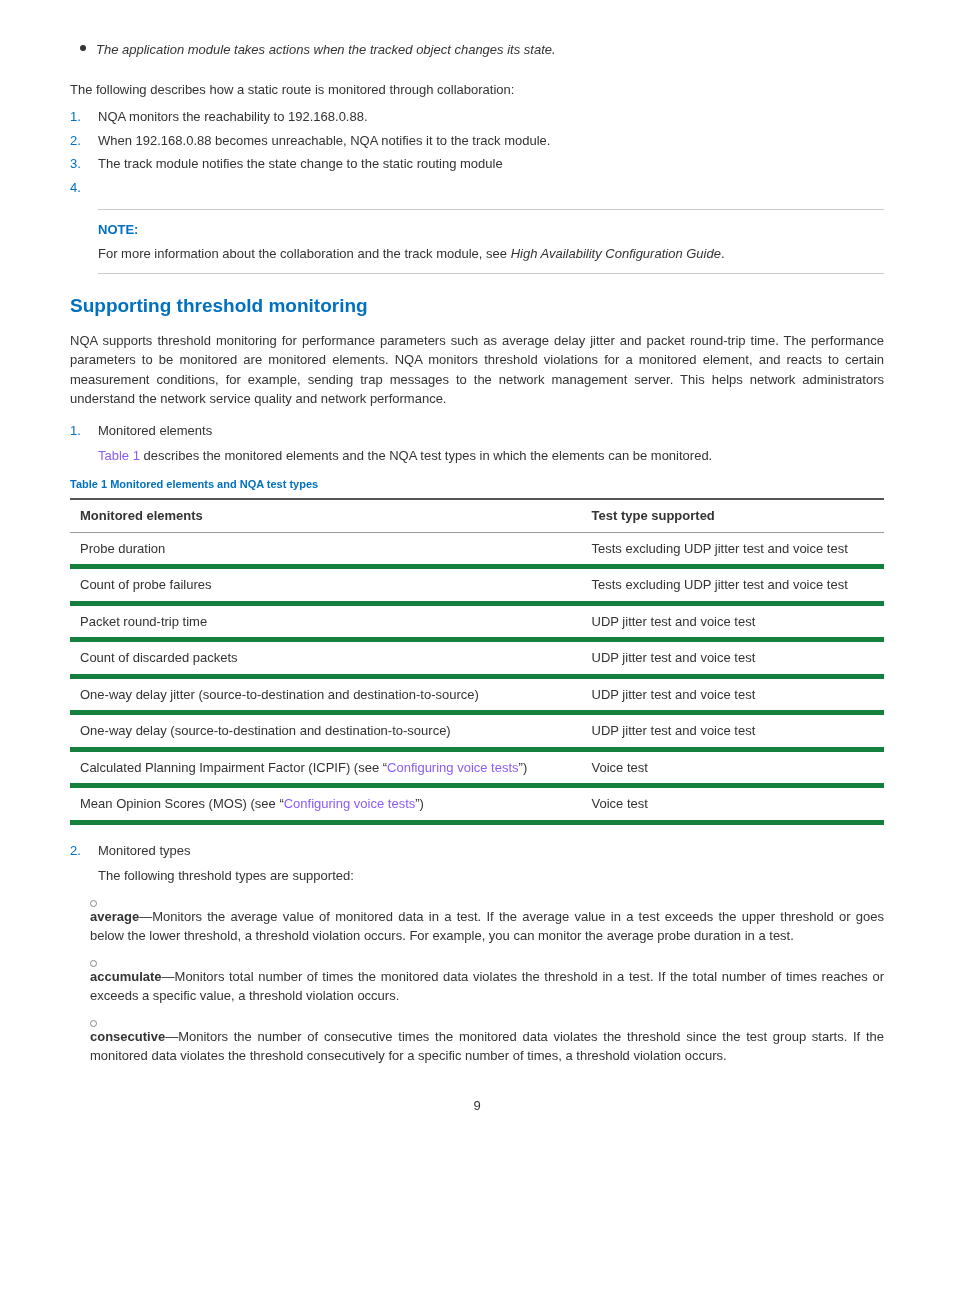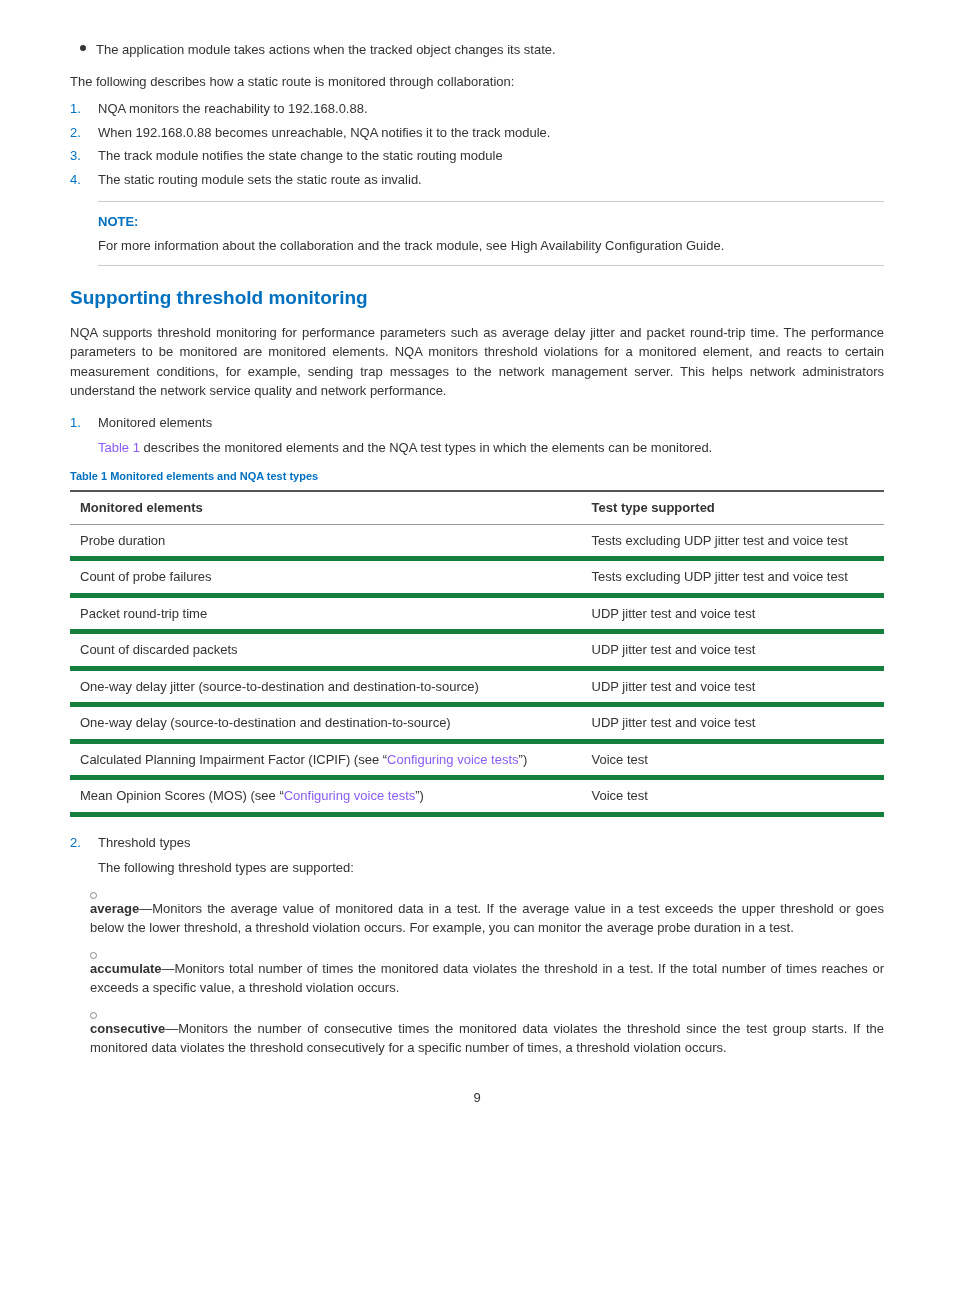--- a/index.html
+++ b/index.html
@@ -11,21 +11,22 @@
       font-family: Arial, sans-serif;
       font-size: 13px;
       color: #333;
       background: #fff;
       width: 954px;
       min-height: 1296px;
       padding: 40px 70px;
       line-height: 1.5;
     }
     .bullet-section {
-      margin-bottom: 12px;
+      margin-bottom: 20px;
+      font-style: italic;
     }
     .bullet-item {
       display: flex;
       align-items: flex-start;
       margin-bottom: 6px;
       padding-left: 10px;
     }
     .bullet-dot {
       width: 6px;
       height: 6px;
@@ -61,20 +62,21 @@
     }
     .note-label {
       color: #0070c0;
       font-weight: bold;
       margin-bottom: 4px;
     }
     .note-text {
       font-size: 13px;
     }
     .italic {
+      font-style: italic;
     }
     .section-heading {
       color: #0070c0;
       font-size: 19px;
       font-weight: bold;
       margin-bottom: 10px;
     }
     .section-body {
       margin-bottom: 12px;
       text-align: justify;
@@ -172,21 +174,20 @@
   <li>
     <span class="num-label">2.</span>
     <span>When 192.168.0.88 becomes unreachable, NQA notifies it to the track module.</span>
   </li>
   <li>
     <span class="num-label">3.</span>
     <span>The track module notifies the state change to the static routing module</span>
   </li>
   <li>
     <span class="num-label">4.</span>
-    <span>The static routing module sets the static route as invalid.</span>
   </li>
 </ol>
 
 <div class="note-box">
   <div class="note-label">NOTE:</div>
   <p class="note-text">
     <span>For more information about the collaboration and the track module, see </span><span class="italic">High Availability Configuration Guide</span><span>.</span>
   </p>
 </div>
 
@@ -245,21 +246,21 @@
       <tr>
         <td>Mean Opinion Scores (MOS) (see “<a class="link-blue">Configuring voice tests</a>”)</td>
         <td>Voice test</td>
       </tr>
     </tbody>
 </table>
 
 <div class="numbered-section">
   <div class="numbered-section-header">
     <span class="num-blue">2.</span>
-    <span>Threshold types</span>
+    <span>Monitored types</span>
   </div>
   <p style="padding-left: 28px; margin-bottom: 6px;">The following threshold types are supported:</p>
 </div>
 
 <ul class="threshold-list" id="threshold-list">
 <li>
       <div class="small-circle"></div>
       <span class="threshold-text"><span class="bold-term">average</span>—Monitors the average value of monitored data in a test. If the average value in a test exceeds the upper threshold or goes below the lower threshold, a threshold violation occurs. For example, you can monitor the average probe duration in a test.</span>
     </li>
     <li>

